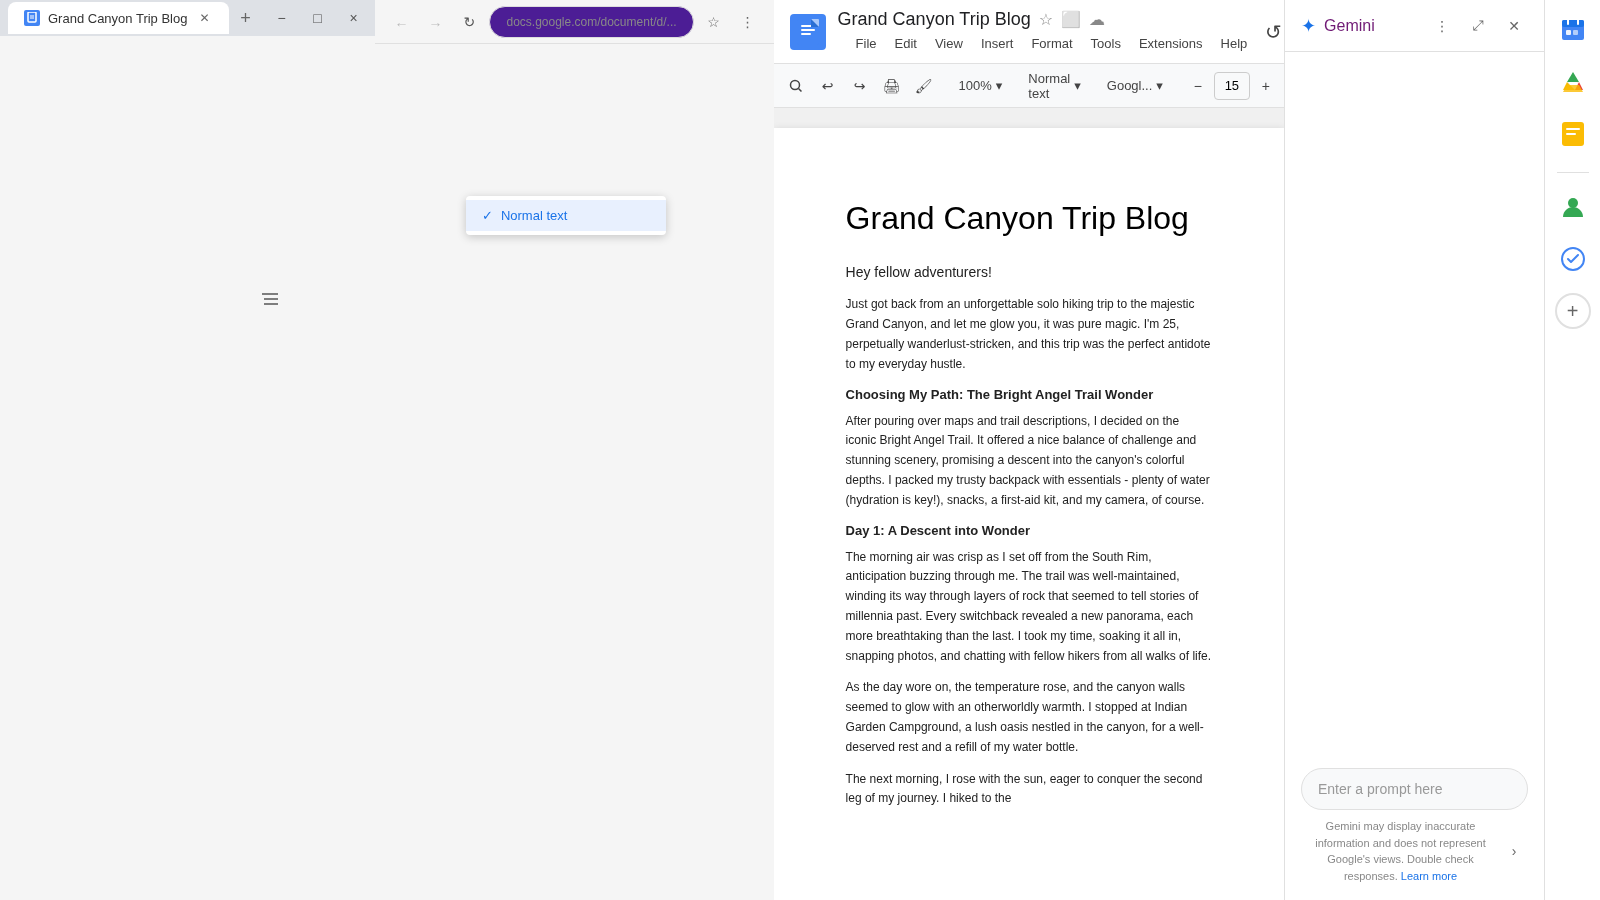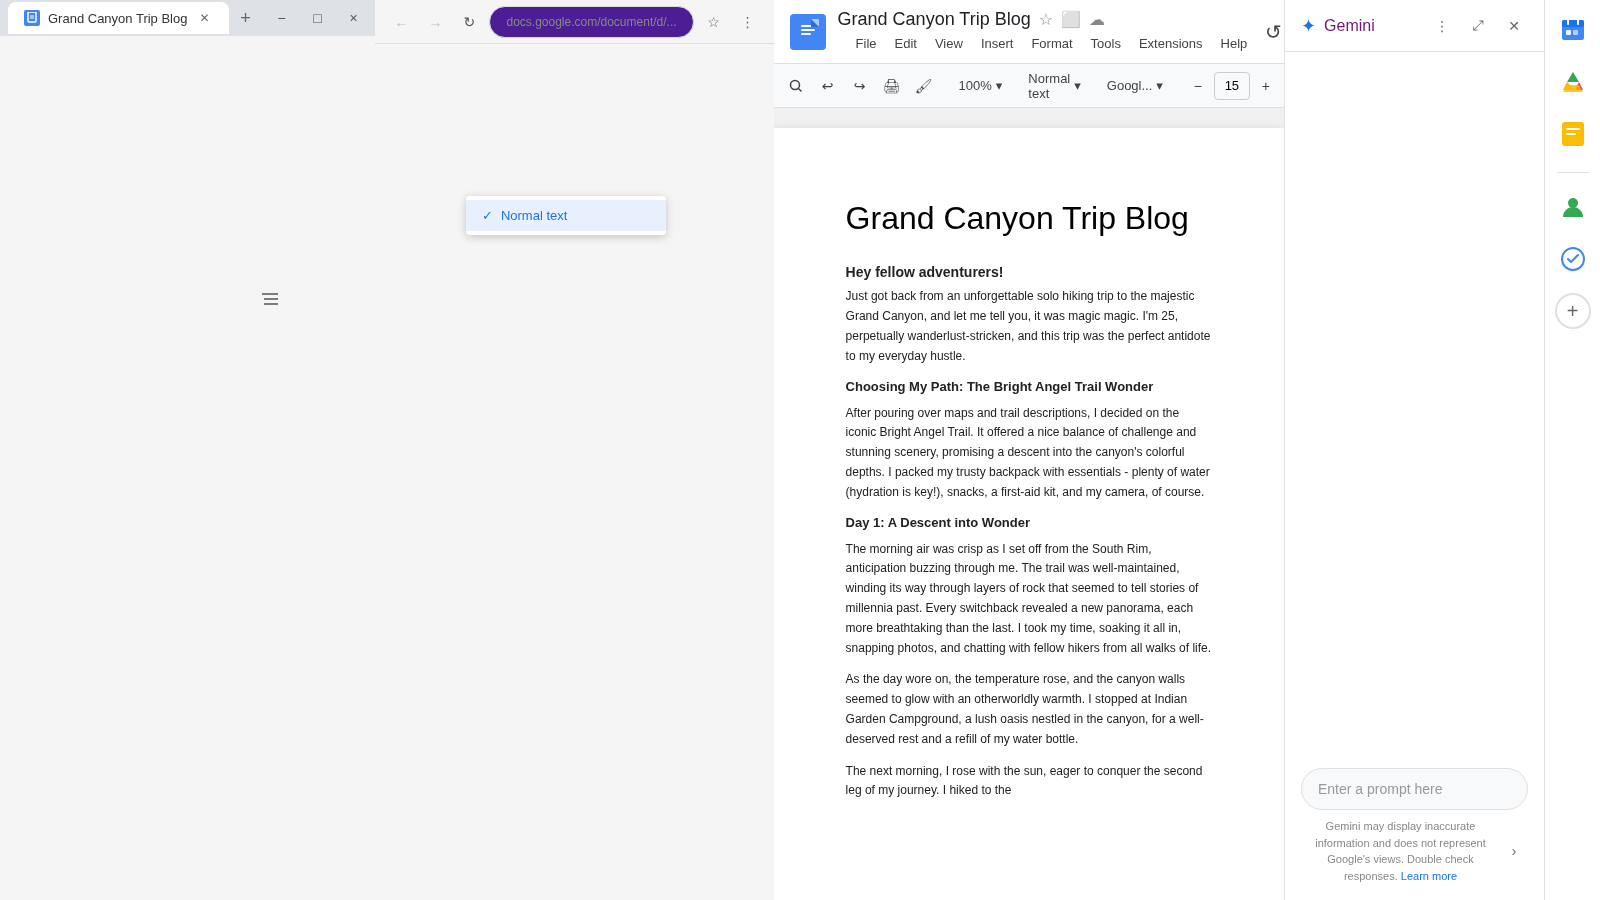--- a/index.html
+++ b/index.html
@@ -383,23 +383,22 @@
       font-size: 32px;
       font-weight: 400;
       color: #000;
       margin-bottom: 24px;
       font-family: 'Arial', sans-serif;
     }
 
     .doc-subtitle {
       font-size: 14px;
       color: #222;
-      margin-bottom: 4px;
+      margin-bottom: 12px;
       line-height: 1.6;
-      font-weight: bold;
     }
 
     .doc-paragraph {
       font-size: 12px;
       color: #222;
       margin-bottom: 12px;
       line-height: 1.65;
     }
 
     .doc-heading {
@@ -757,21 +756,21 @@
             <line x1="4" y1="9" x2="18" y2="9"></line>
             <line x1="4" y1="14" x2="18" y2="14"></line>
           </svg>
         </div>
 
         <div class="document-page">
           <div class="doc-title">Grand Canyon Trip Blog</div>
 
           <div class="doc-subtitle">Hey fellow adventurers!</div>
 
-          <div class="doc-paragraph">Just got back from an unforgettable solo hiking trip to the majestic Grand Canyon, and let me tell you, it was magic magic. I'm 25, perpetually wanderlust-stricken, and this trip was the perfect antidote to my everyday hustle.</div>
+          <div class="doc-paragraph">Just got back from an unforgettable solo hiking trip to the majestic Grand Canyon, and let me glow you, it was pure magic. I'm 25, perpetually wanderlust-stricken, and this trip was the perfect antidote to my everyday hustle.</div>
 
           <div class="doc-heading">Choosing My Path: The Bright Angel Trail Wonder</div>
 
           <div class="doc-paragraph">After pouring over maps and trail descriptions, I decided on the iconic Bright Angel Trail. It offered a nice balance of challenge and stunning scenery, promising a descent into the canyon's colorful depths. I packed my trusty backpack with essentials - plenty of water (hydration is key!), snacks, a first-aid kit, and my camera, of course.</div>
 
           <div class="doc-heading">Day 1: A Descent into Wonder</div>
 
           <div class="doc-paragraph">The morning air was crisp as I set off from the South Rim, anticipation buzzing through me. The trail was well-maintained, winding its way through layers of rock that seemed to tell stories of millennia past. Every switchback revealed a new panorama, each more breathtaking than the last. I took my time, soaking it all in, snapping photos, and chatting with fellow hikers from all walks of life.</div>
 
           <div class="doc-paragraph">As the day wore on, the temperature rose, and the canyon walls seemed to glow with an otherworldly warmth. I stopped at Indian Garden Campground, a lush oasis nestled in the canyon, for a well-deserved rest and a refill of my water bottle.</div>

